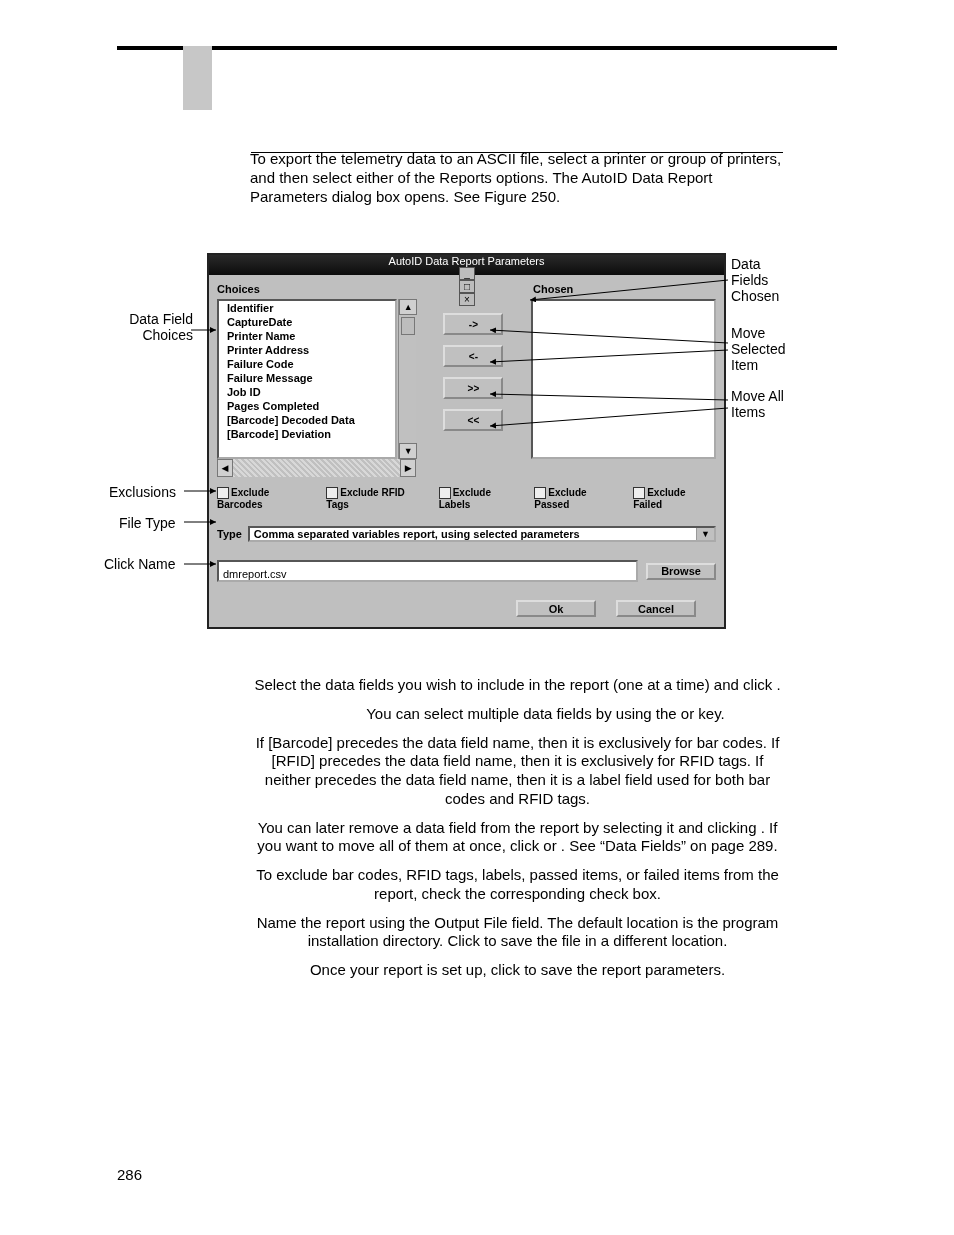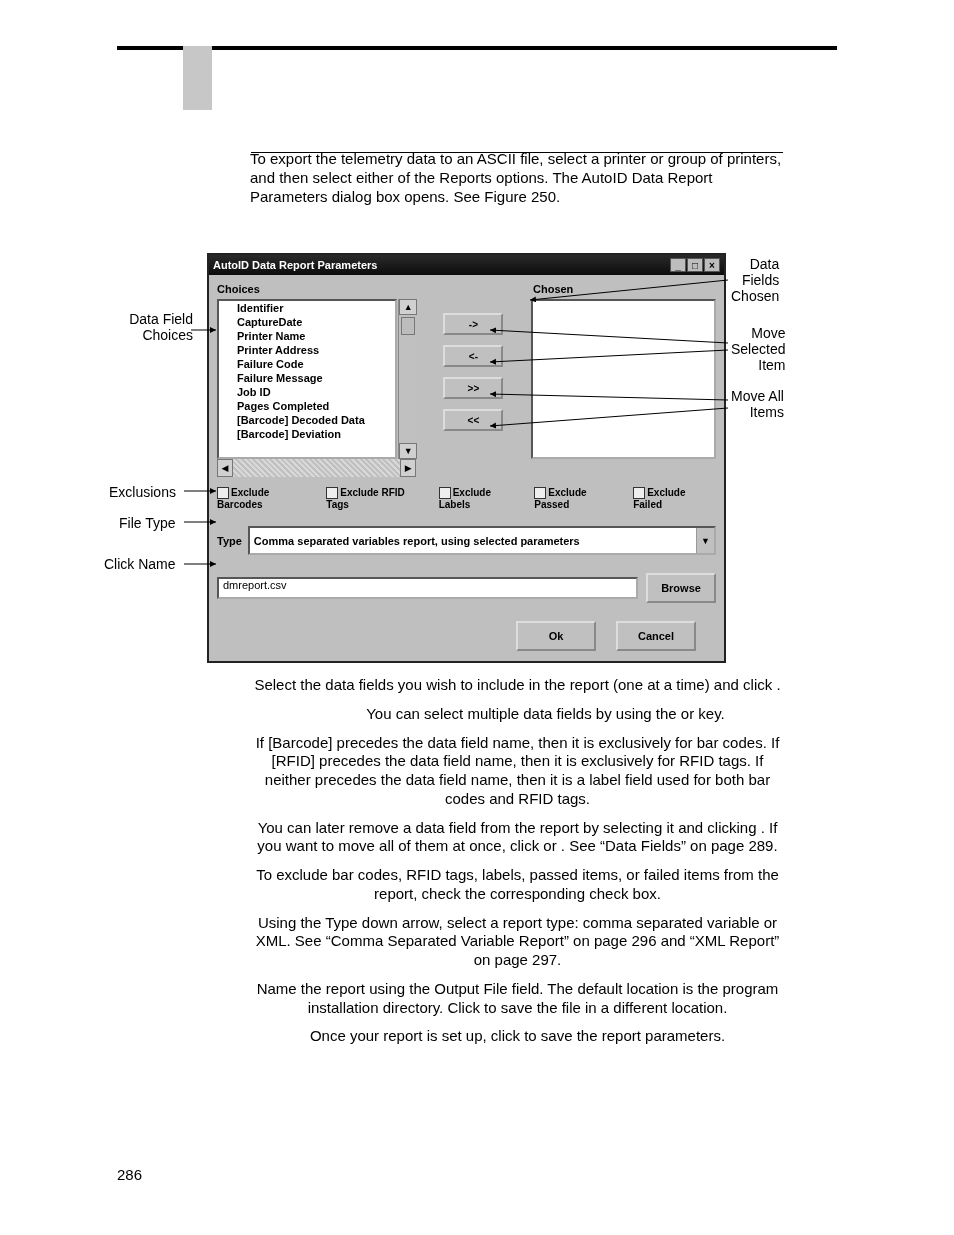--- a/index.html
+++ b/index.html
@@ -53,45 +53,46 @@
     width: 519px;
     background: #bfbfbf;
     border: 2px solid #222;
     font-family: Tahoma, Arial, sans-serif;
   }
   .titlebar {
     height: 20px;
     background: linear-gradient(#2a2a2a,#0c0c0c);
     color: #fff;
     font-size: 11px;
-    font-weight: bold;
+    font-weight: normal;
     display: flex;
     align-items: center;
     padding: 0 4px;
+    flex-direction: column;
   }
   .titlebar .spacer { flex: 1; }
   .winbtn {
     width: 16px; height: 14px;
     background: #bdbdbd;
     border: 1px solid #555;
     margin-left: 1px;
     display:flex;align-items:center;justify-content:center;
     font-size:10px;font-family:Arial;color:#000;
   }
   .dlgbody { padding: 8px 8px 10px 8px; }
   .labels { display:flex; font-size:11px; font-weight:bold; }
   .labels > div:first-child { width: 316px; }
   .lists { display:flex; margin-top:4px; }
   .listbox {
     background:#fff; border:2px inset #aaa; font-size:11px;
     overflow:hidden;
   }
   .choices-outer { position: relative; width: 200px; height: 160px; }
   .choices-list { width: 180px; height: 160px; }
-  .choices-list div { padding: 1px 18px; white-space: nowrap; font-weight:bold; }
+  .choices-list div { padding: 1px 8px; white-space: nowrap; font-weight:bold; }
   .chosen-list { width: 186px; height: 160px; }
   .vscroll {
     position:absolute; right:0; top:0; bottom:0; width:18px;
     background:#c0c0c0; border-left:1px solid #888;
   }
   .vscroll .arr {
     position:absolute; left:0; width:18px; height:16px;
     background:#d0d0d0; border:1px solid #777; box-sizing:border-box;
     display:flex;align-items:center;justify-content:center;font-size:9px;
   }
@@ -114,37 +115,36 @@
     background:repeating-linear-gradient(45deg,#d8d8d8,#d8d8d8 2px,#c0c0c0 2px,#c0c0c0 4px);}
   .movebtns { width: 115px; display:flex; flex-direction:column; align-items:center; justify-content:flex-start; padding-top:14px; gap:10px; }
   .mb {
     width:60px; height:22px; background:#c0c0c0; border:2px outset #ddd;
     font-size:10px; display:flex;align-items:center;justify-content:center;font-weight:bold;
   }
   .excl { margin-top: 28px; font-size:10px; font-weight:bold; display:flex; gap:10px; align-items:center; }
   .cb { width:12px; height:12px; border:1px solid #333; background:#eee; display:inline-block; margin-right:2px; vertical-align:middle;}
   .typerow { margin-top: 16px; display:flex; align-items:center; gap:6px; }
   .typerow .sel {
-    flex:1; height:29px; background:#fff; border:2px inset #aaa; font-size:11px;
+    flex:1; height:16px; background:#fff; border:2px inset #aaa; font-size:11px;
     display:flex;align-items:center; padding:0 4px; font-weight:bold; position:relative;
   }
   .sel .dd { position:absolute;right:0;top:0;bottom:0;width:18px;background:#c0c0c0;border-left:1px solid #999;display:flex;align-items:center;justify-content:center;font-size:9px;}
   .filerow{ margin-top:18px; display:flex;gap:8px;align-items:center;}
-  .finput{flex:1;height:22px;background:#fff;border:2px inset #aaa;font-size:11px;padding:0 4px;display:flex;align-items:flex-start;}
-  .dbtn{width:70px;height:30px;background:#c0c0c0;border:2px outset #ddd;font-size:11px;font-weight:bold;display:flex;align-items:center;justify-content:center;}
+  .finput{flex:1;height:22px;background:#fff;border:2px inset #aaa;font-size:11px;padding:0 4px;display:flex;align-items:flex-end;}
+  .dbtn{width:70px;height:17px;background:#c0c0c0;border:2px outset #ddd;font-size:11px;font-weight:bold;display:flex;align-items:center;justify-content:center;}
   .okrow{margin-top:18px;display:flex;justify-content:flex-end;gap:20px;padding-right:20px;}
   .okrow .dbtn{width:80px;}
 
   .callout {
     position: absolute;
     font-family: Arial, Helvetica, sans-serif;
     font-size: 14px;
     line-height: 1.15;
     color: #000;
-    text-align: right;
   }
   svg.arrows { position:absolute; top:0; left:0; pointer-events:none; }
 
   .lowerText {
     position:absolute;
     top: 676px;
     left: 250px;
     width: 535px;
     font-size:15px;
     line-height:1.28;
@@ -273,18 +273,17 @@
   <line x1="728" y1="400" x2="490" y2="394" stroke="#000" stroke-width="1" marker-end="url(#ah)"></line>
   <line x1="728" y1="408" x2="490" y2="426" stroke="#000" stroke-width="1" marker-end="url(#ah)"></line>
 </svg>
 
 <div class="lowerText">
   <p>Select the data fields you wish to include in the report (one at a time) and click      .</p>
   <p class="note">You can select multiple data fields by using the          or          key.</p>
   <p>If [Barcode] precedes the data field name, then it is exclusively for bar codes. If [RFID] precedes the data field name, then it is exclusively for RFID tags. If neither precedes the data field name, then it is a label field used for both bar codes and RFID tags.</p>
   <p>You can later remove a data field from the report by selecting it and clicking      . If you want to move all of them at once, click        or      . See “Data Fields” on page 289.</p>
   <p>To exclude bar codes, RFID tags, labels, passed items, or failed items from the report, check the corresponding check box.</p>
-  <p>Using the Type down arrow, select a report type: comma separated variable or XML. See “Comma Separated Variable Report” on page 296 and “XML Report” on page 297.</p>
   <p>Name the report using the Output File field. The default location is the program installation directory. Click                to save the file in a different location.</p>
   <p>Once your report is set up, click         to save the report parameters.</p>
 </div>
 
 <div class="pagenum">286</div>
 
 </body></html>

